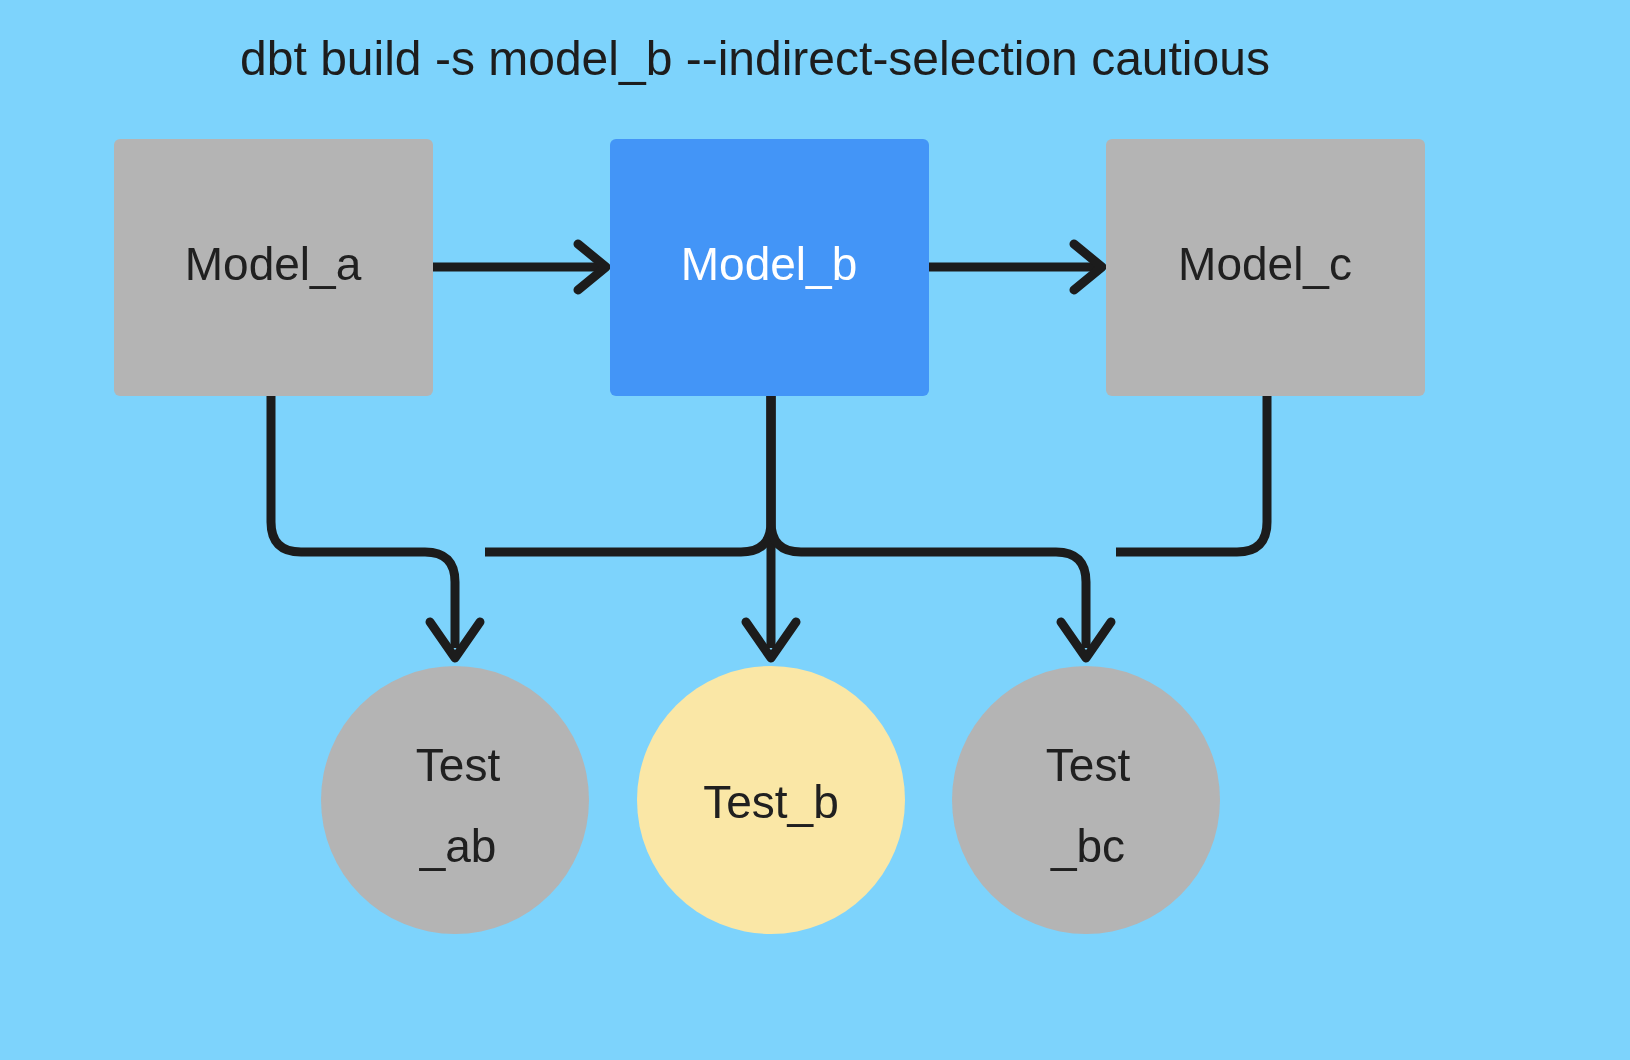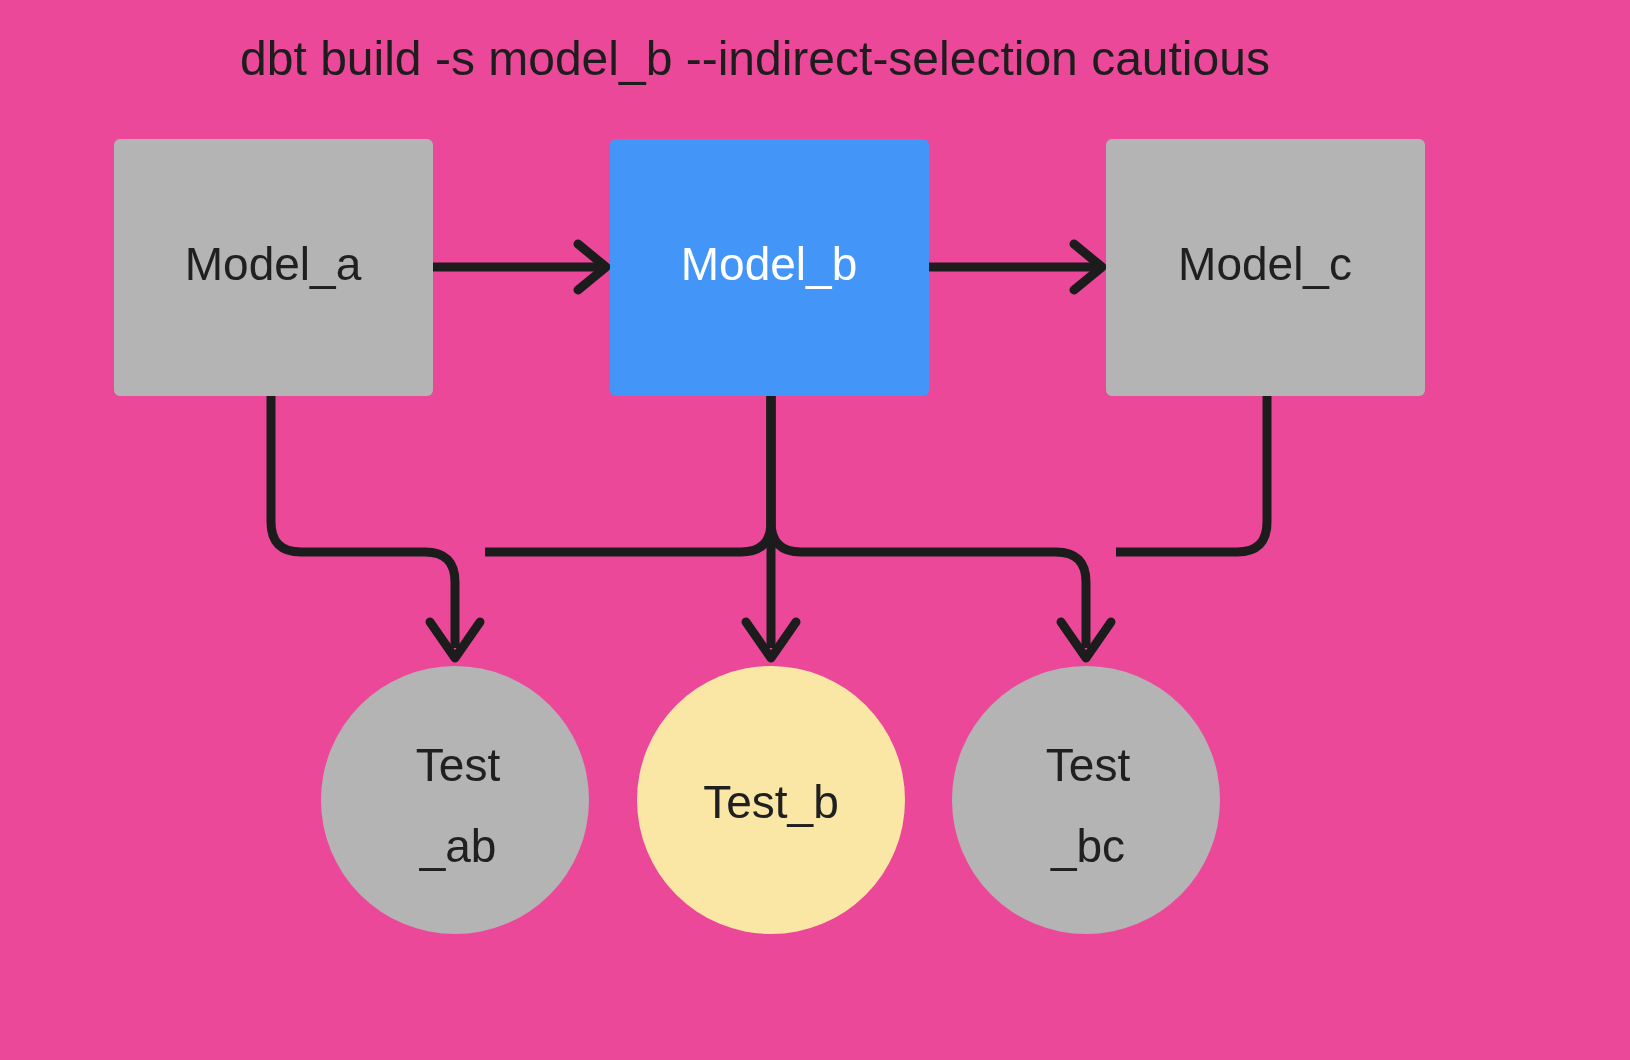--- a/index.html
+++ b/index.html
@@ -53,21 +53,21 @@
     fill: none;
     stroke: #1c1c1c;
     stroke-width: 9;
     stroke-linecap: round;
     stroke-linejoin: round;
   }
 </style>
 </head>
 <body>
 
-<div id="diagram-root" style="background: #ec4899;">
+<div id="diagram-root" style="background: #7dd3fc;">
   <svg id="dag" viewBox="0 0 1630 1060" xmlns="http://www.w3.org/2000/svg">
 
     <text class="title-text" x="755" y="62">dbt build -s model_b --indirect-selection cautious</text>
 
     <g>
 
       <g>
         <path class="edge-line" d="M 433 267 L 600 267" stroke="#1c1c1c"></path>
         <path class="arrow-head" d="M 578 244 L 606 267 L 578 290" stroke="#1c1c1c"></path>
       </g>

